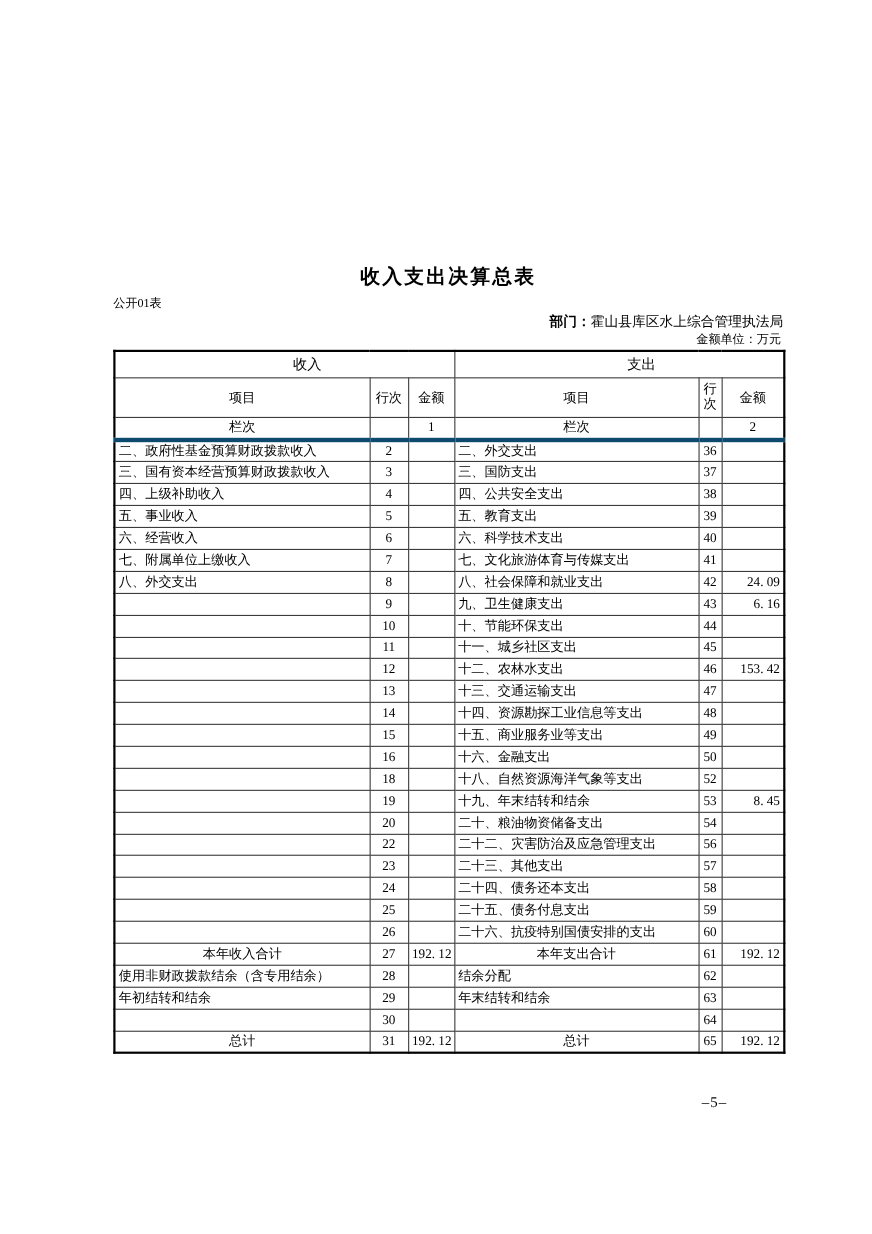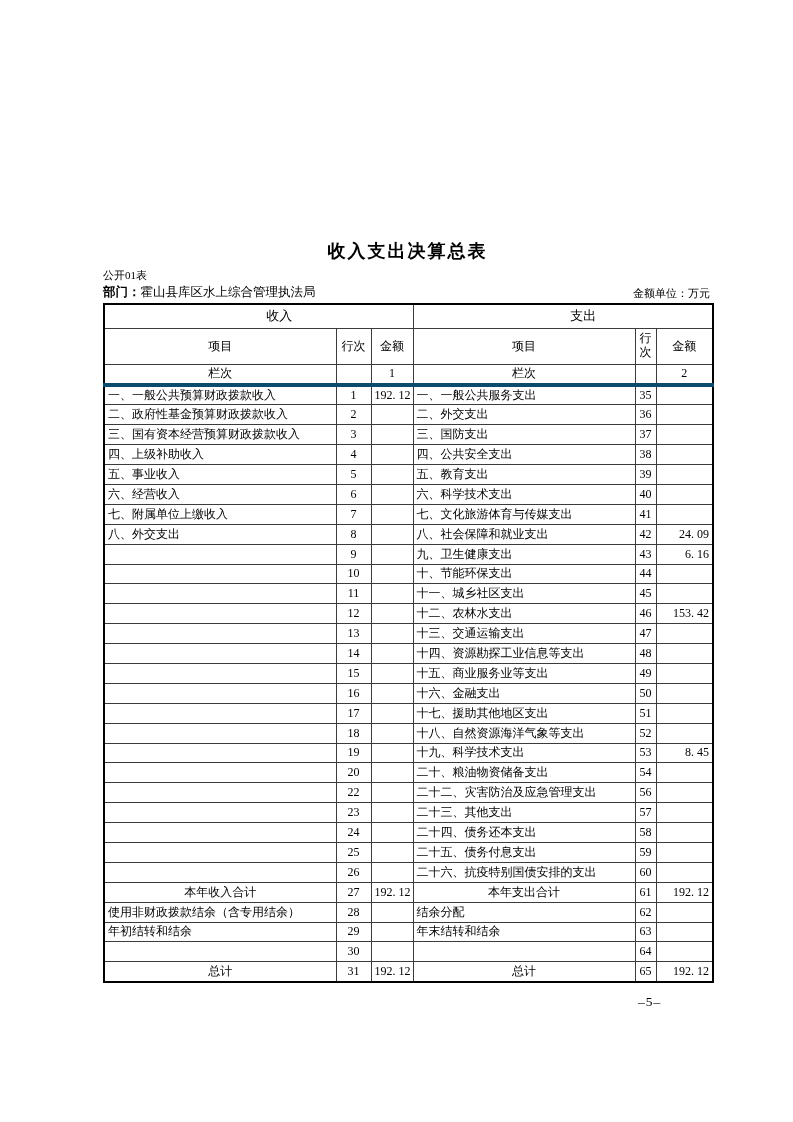--- a/index.html
+++ b/index.html
@@ -24,20 +24,21 @@
     margin-top: 5px;
     font-size: 11px;
     padding-right: 2px;
   }
   .meta-line {
     margin-top: 1px;
     display: flex;
     justify-content: space-between;
     align-items: flex-end;
     margin-bottom: 2px;
+    flex-direction: column;
   }
   .dept { font-size: 12.5px; }
   .dept .dept-label { font-weight: bold; }
   .unit-note { font-size: 11px; padding-right: 2px; text-align: center; }
 
   table.fin {
     width: 609px;
     border-collapse: collapse;
     table-layout: fixed;
     border: 2px solid #000;
@@ -114,28 +115,20 @@
         <td>栏次</td>
         <td></td>
         <td>1</td>
         <td>栏次</td>
         <td></td>
         <td>2</td>
       </tr>
     </thead>
     <tbody>
         <tr>
-          <td class="item">一、一般公共预算财政拨款收入</td>
-          <td class="line">1</td>
-          <td class="amount">192. 12</td>
-          <td class="item">一、一般公共服务支出</td>
-          <td class="line">35</td>
-          <td class="amount"></td>
-        </tr>
-        <tr>
           <td class="item">二、政府性基金预算财政拨款收入</td>
           <td class="line">2</td>
           <td class="amount"></td>
           <td class="item">二、外交支出</td>
           <td class="line">36</td>
           <td class="amount"></td>
         </tr>
         <tr>
           <td class="item">三、国有资本经营预算财政拨款收入</td>
           <td class="line">3</td>
@@ -243,39 +236,31 @@
         <tr>
           <td class="item"></td>
           <td class="line">16</td>
           <td class="amount"></td>
           <td class="item">十六、金融支出</td>
           <td class="line">50</td>
           <td class="amount"></td>
         </tr>
         <tr>
           <td class="item"></td>
-          <td class="line">17</td>
-          <td class="amount"></td>
-          <td class="item">十七、援助其他地区支出</td>
-          <td class="line">51</td>
-          <td class="amount"></td>
-        </tr>
-        <tr>
-          <td class="item"></td>
           <td class="line">18</td>
           <td class="amount"></td>
           <td class="item">十八、自然资源海洋气象等支出</td>
           <td class="line">52</td>
           <td class="amount"></td>
         </tr>
         <tr>
           <td class="item"></td>
           <td class="line">19</td>
           <td class="amount"></td>
-          <td class="item">十九、科学技术支出</td>
+          <td class="item">十九、年末结转和结余</td>
           <td class="line">53</td>
           <td class="amount">8. 45</td>
         </tr>
         <tr>
           <td class="item"></td>
           <td class="line">20</td>
           <td class="amount"></td>
           <td class="item">二十、粮油物资储备支出</td>
           <td class="line">54</td>
           <td class="amount"></td>

